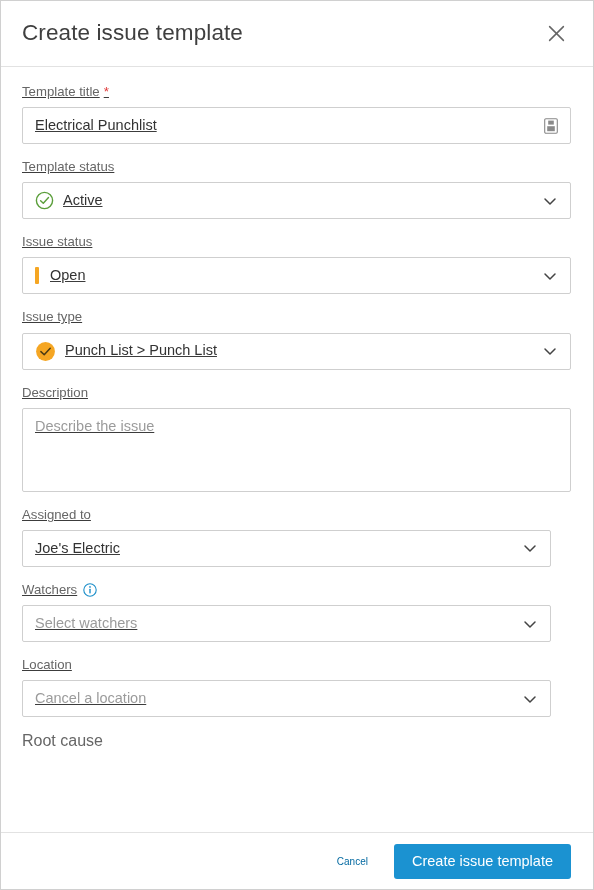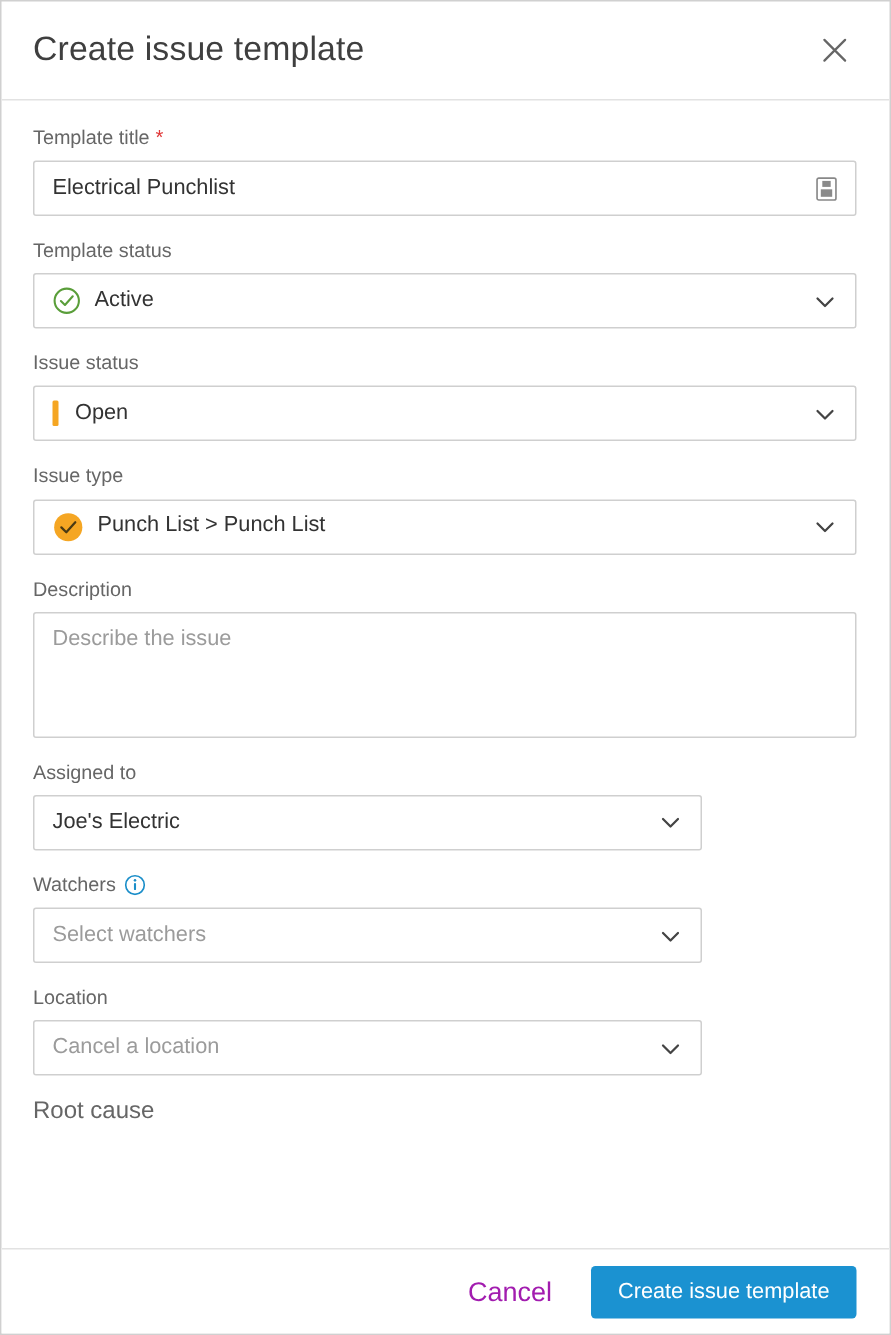--- a/index.html
+++ b/index.html
@@ -60,21 +60,21 @@
   .close-btn svg { display: block; }
 
   
   .modal-body {
     flex: 1 1 auto;
     overflow: hidden;
     padding: 16px 22px 0 21px;
     position: relative;
   }
 
-  .field-group { margin-bottom: 14px; }
+  .field-group { margin-bottom: 14px; text-decoration: underline; }
 
   .field-label {
     display: flex;
     align-items: center;
     font-size: 13.2px;
     color: #666666;
     margin-bottom: 7px;
     line-height: 1.3;
   }
   .req-star {
@@ -151,21 +151,21 @@
   .trailing-icon {
     flex: 0 0 auto;
     margin-left: 8px;
     display: inline-flex;
     align-items: center;
     cursor: pointer;
   }
   .trailing-icon svg { display: block; }
 
   
-  .narrow { width: 446px; }
+  .narrow { width: 529px; }
 
   
   .clipped-label {
     font-size: 16px;
     color: #666666;
     line-height: 1.3;
     margin-top: 2px;
   }
 
   
@@ -176,22 +176,22 @@
     display: flex;
     align-items: center;
     justify-content: flex-end;
     padding: 0 22px 0 0;
     gap: 16px;
     background: #ffffff;
   }
   .btn-cancel {
     background: none;
     border: none;
-    color: #a21caf;
-    font-size: 18px;
+    color: #0369a1;
+    font-size: 10px;
     font-family: inherit;
     cursor: pointer;
     padding: 8px 10px;
   }
   .btn-primary {
     background: #1b92d1;
     border: none;
     color: #ffffff;
     font-size: 14.5px;
     font-family: inherit;

